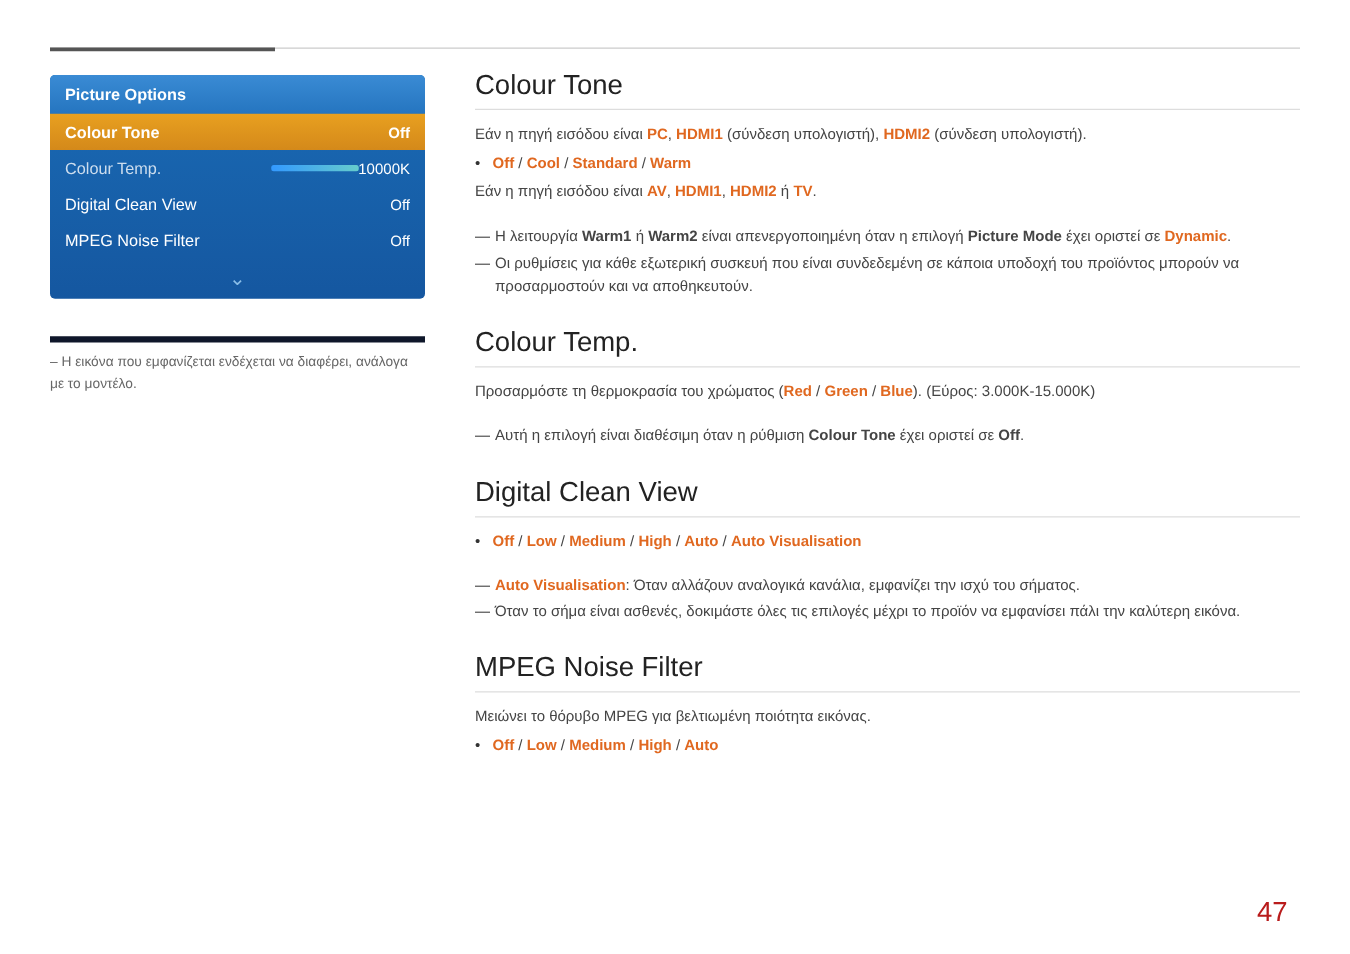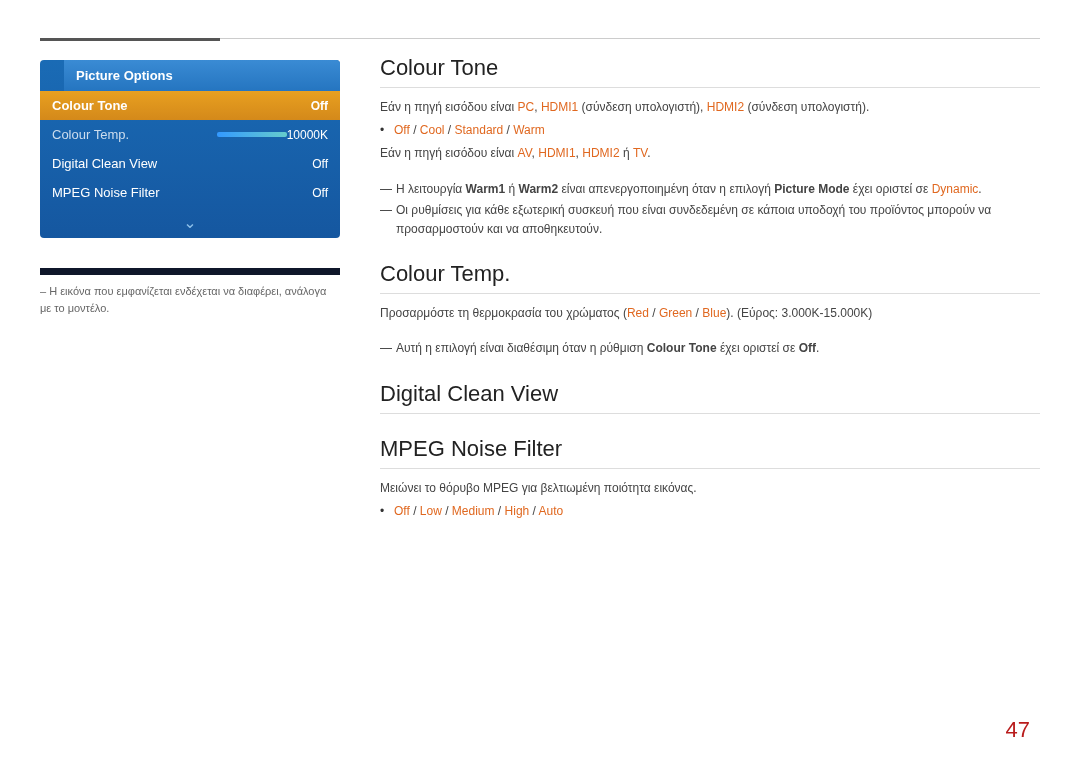--- a/index.html
+++ b/index.html
@@ -55,21 +55,20 @@
       padding: 0;
       overflow: hidden;
     }
 
     .picture-options-title {
       background: linear-gradient(to bottom, #3a8bd4, #2575c0);
       color: #fff;
       font-size: 13px;
       font-weight: bold;
       padding: 8px 12px;
-      margin-left: 24px;
     }
 
     .menu-item {
       display: flex;
       justify-content: space-between;
       align-items: center;
       padding: 7px 12px;
       color: #fff;
       font-size: 13px;
     }
@@ -123,21 +122,21 @@
       padding: 6px 0;
     }
     .chevron-down {
       color: #8bbee8;
       font-size: 16px;
     }
 
     
     .sidebar-note {
       margin-top: 30px;
-      border-top: 7px solid #0f172a;
+      border-top: 5px solid #0f172a;
       padding-top: 8px;
       font-size: 11px;
       color: #666;
       line-height: 1.5;
     }
 
     
     .main-content {
       position: absolute;
       top: 55px;
@@ -202,21 +201,21 @@
       line-height: 1.6;
       color: #444;
     }
     .dash-list li::before {
       content: '—';
       position: absolute;
       left: 0;
       color: #333;
     }
 
-    .highlight-orange { color: #e06820; font-weight: normal; }
+    .highlight-orange { color: #e06820; font-weight: bold; }
     .highlight-blue { color: #1a6bb5; font-weight: bold; }
     .bold { font-weight: bold; }
   </style>
 </head>
 <body>
 
 <div class="top-line"></div>
 <div class="top-line-short"></div>
 
 <div class="page-number">47</div>
@@ -295,20 +294,33 @@
         <li>
           Αυτή η επιλογή είναι διαθέσιμη όταν η ρύθμιση <span class="bold">Colour Tone</span> έχει οριστεί σε <span class="bold">Off</span>.
         </li>
       </ul>
     </div>
   </div>
 
   <div class="section">
     <div class="section-title">Digital Clean View</div>
     <div class="section-body">
+      <ul class="bullet-list">
+        <li>
+          <span class="highlight-orange">Off</span> / <span class="highlight-orange">Low</span> / <span class="highlight-orange">Medium</span> / <span class="highlight-orange">High</span> / <span class="highlight-orange">Auto</span> / <span class="highlight-orange">Auto Visualisation</span>
+        </li>
+      </ul>
+      <ul class="dash-list">
+        <li>
+          <span class="bold highlight-orange">Auto Visualisation</span>: Όταν αλλάζουν αναλογικά κανάλια, εμφανίζει την ισχύ του σήματος.
+        </li>
+        <li>
+          Όταν το σήμα είναι ασθενές, δοκιμάστε όλες τις επιλογές μέχρι το προϊόν να εμφανίσει πάλι την καλύτερη εικόνα.
+        </li>
+      </ul>
     </div>
   </div>
 
   <div class="section">
     <div class="section-title">MPEG Noise Filter</div>
     <div class="section-body">
       <p>Μειώνει το θόρυβο MPEG για βελτιωμένη ποιότητα εικόνας.</p>
       <ul class="bullet-list">
         <li>
           <span class="highlight-orange">Off</span> / <span class="highlight-orange">Low</span> / <span class="highlight-orange">Medium</span> / <span class="highlight-orange">High</span> / <span class="highlight-orange">Auto</span>

